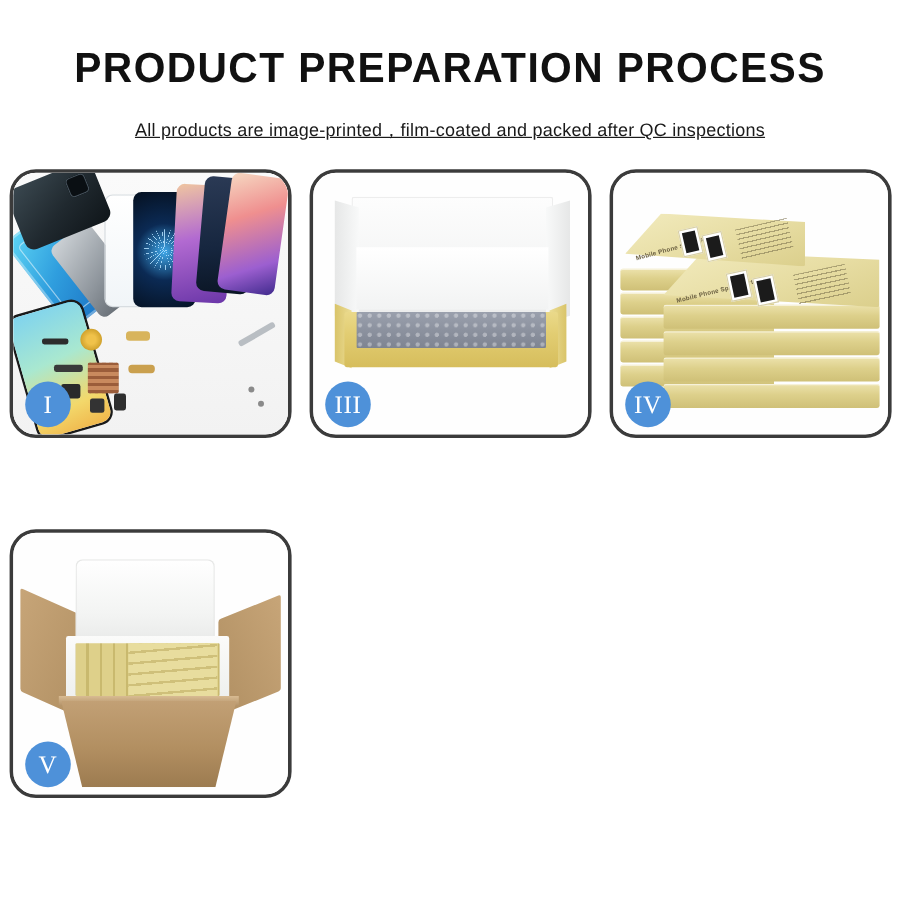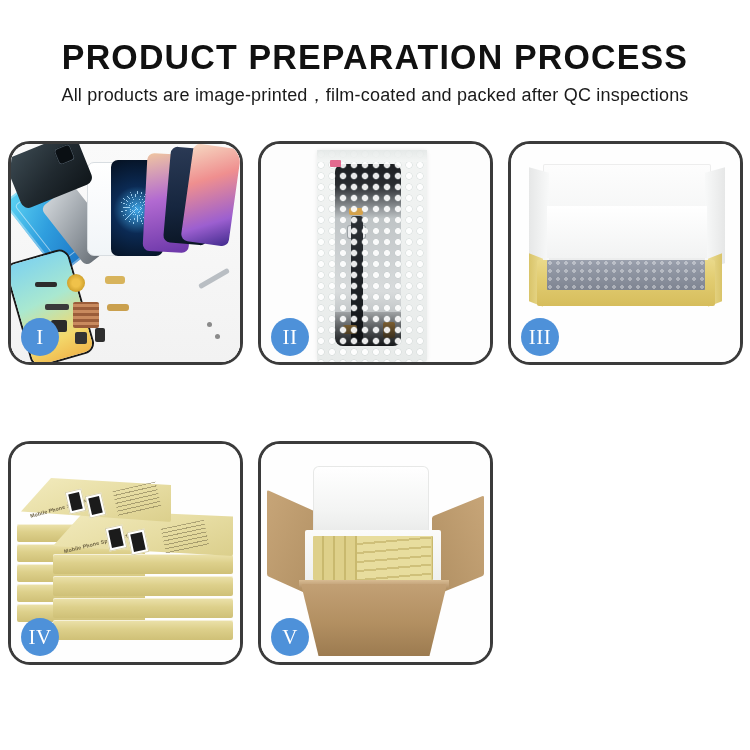--- a/index.html
+++ b/index.html
@@ -30,29 +30,30 @@
     font-family: "Liberation Sans", sans-serif;
     font-size: 35px;
     font-weight: 700;
     letter-spacing: 1.2px;
     color: #111111;
     line-height: 42px;
     transform: scaleX(0.97);
     white-space: nowrap;
   }
   .subtitle {
-    margin: 0;
+    margin: 14px;
     padding-top: 7px;
     font-family: "Liberation Sans", sans-serif;
-    font-size: 18px;
+    font-size: 15px;
     font-weight: 400;
     letter-spacing: 0.2px;
     color: #1a1a1a;
     line-height: 20px;
     white-space: nowrap;
+    text-decoration: underline;
   }
 
   
   .grid {
     position: absolute;
     left: 8px;
     top: 141px;
     width: 734px;
     height: 538px;
     display: grid;
@@ -411,38 +412,20 @@
       <span class="prt f5"></span>
       <span class="prt f6"></span>
       <span class="prt f7"></span>
       <span class="prt scr"></span>
       <span class="prt scr2"></span>
       <span class="prt tool"></span>
     </div>
     <div class="badge">I</div>
   </div>
 
-  <div class="panel">
-    <div class="photo">
-      <div class="bag">
-        <div class="screen">
-          <span class="gold"></span>
-          <span class="conn"></span>
-          <span class="flexstrip"></span>
-          <span class="gold2"></span>
-          <span class="gold3"></span>
-          <span class="darkbot"></span>
-        </div>
-        <div class="bubbles"></div>
-        <div class="seal"></div>
-        <div class="pinklabel"></div>
-      </div>
-    </div>
-    <div class="badge">II</div>
-  </div>
 
   <div class="panel">
     <div class="photo p3">
       <div class="box3-lid"></div>
       <div class="box3-foam"></div>
       <div class="box3-flapL"></div>
       <div class="box3-flapR"></div>
       <div class="box3-tray"></div>
       <div class="box3-inner"></div>
     </div>

